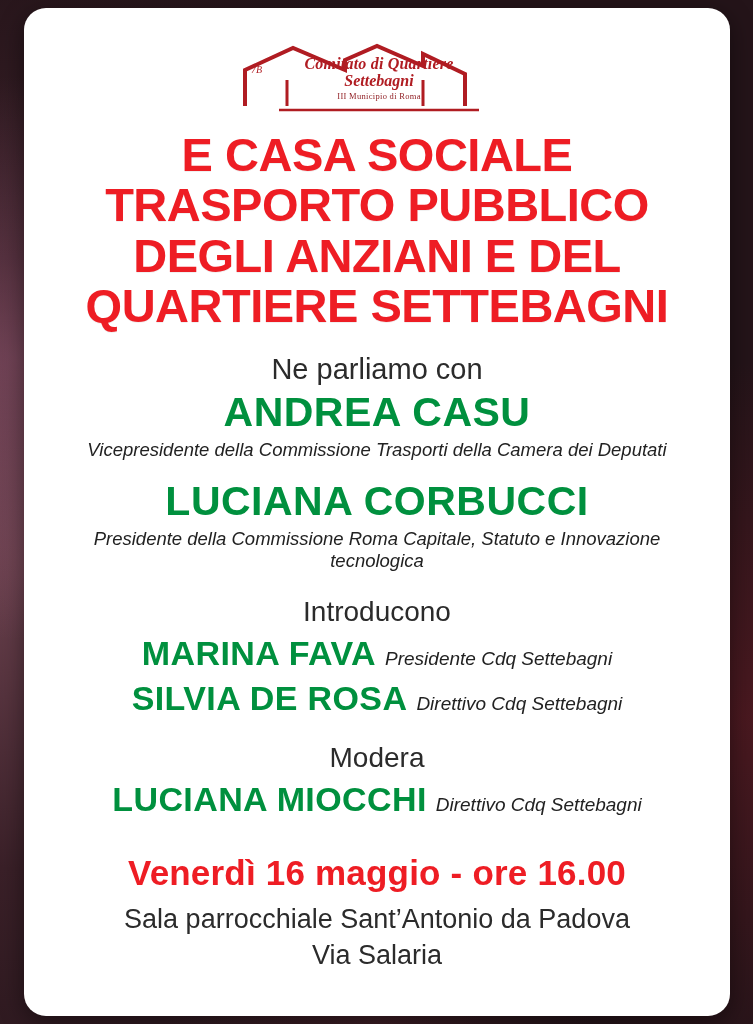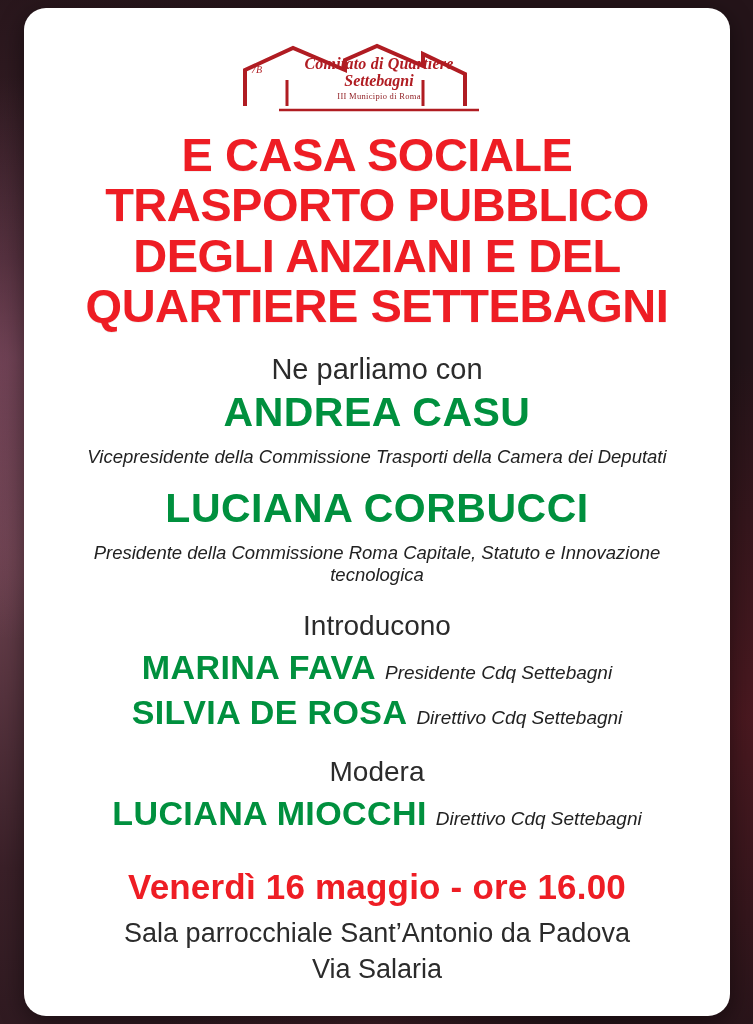--- a/index.html
+++ b/index.html
@@ -120,21 +120,21 @@
     font-weight: bold;
     font-size: 41px;
     letter-spacing: 0.5px;
     line-height: 1.1;
     margin-top: 4px;
   }
   .role {
     font-style: italic;
     font-size: 18.5px;
     color: #222;
-    margin-top: 11px;
+    margin-top: 4px;
   }
   .gap-md { margin-top: 18px; }
 
   .section-label {
     font-size: 28px;
     color: #2b2b2b;
     margin-top: 24px;
   }
   .row-name {
     display: flex;

